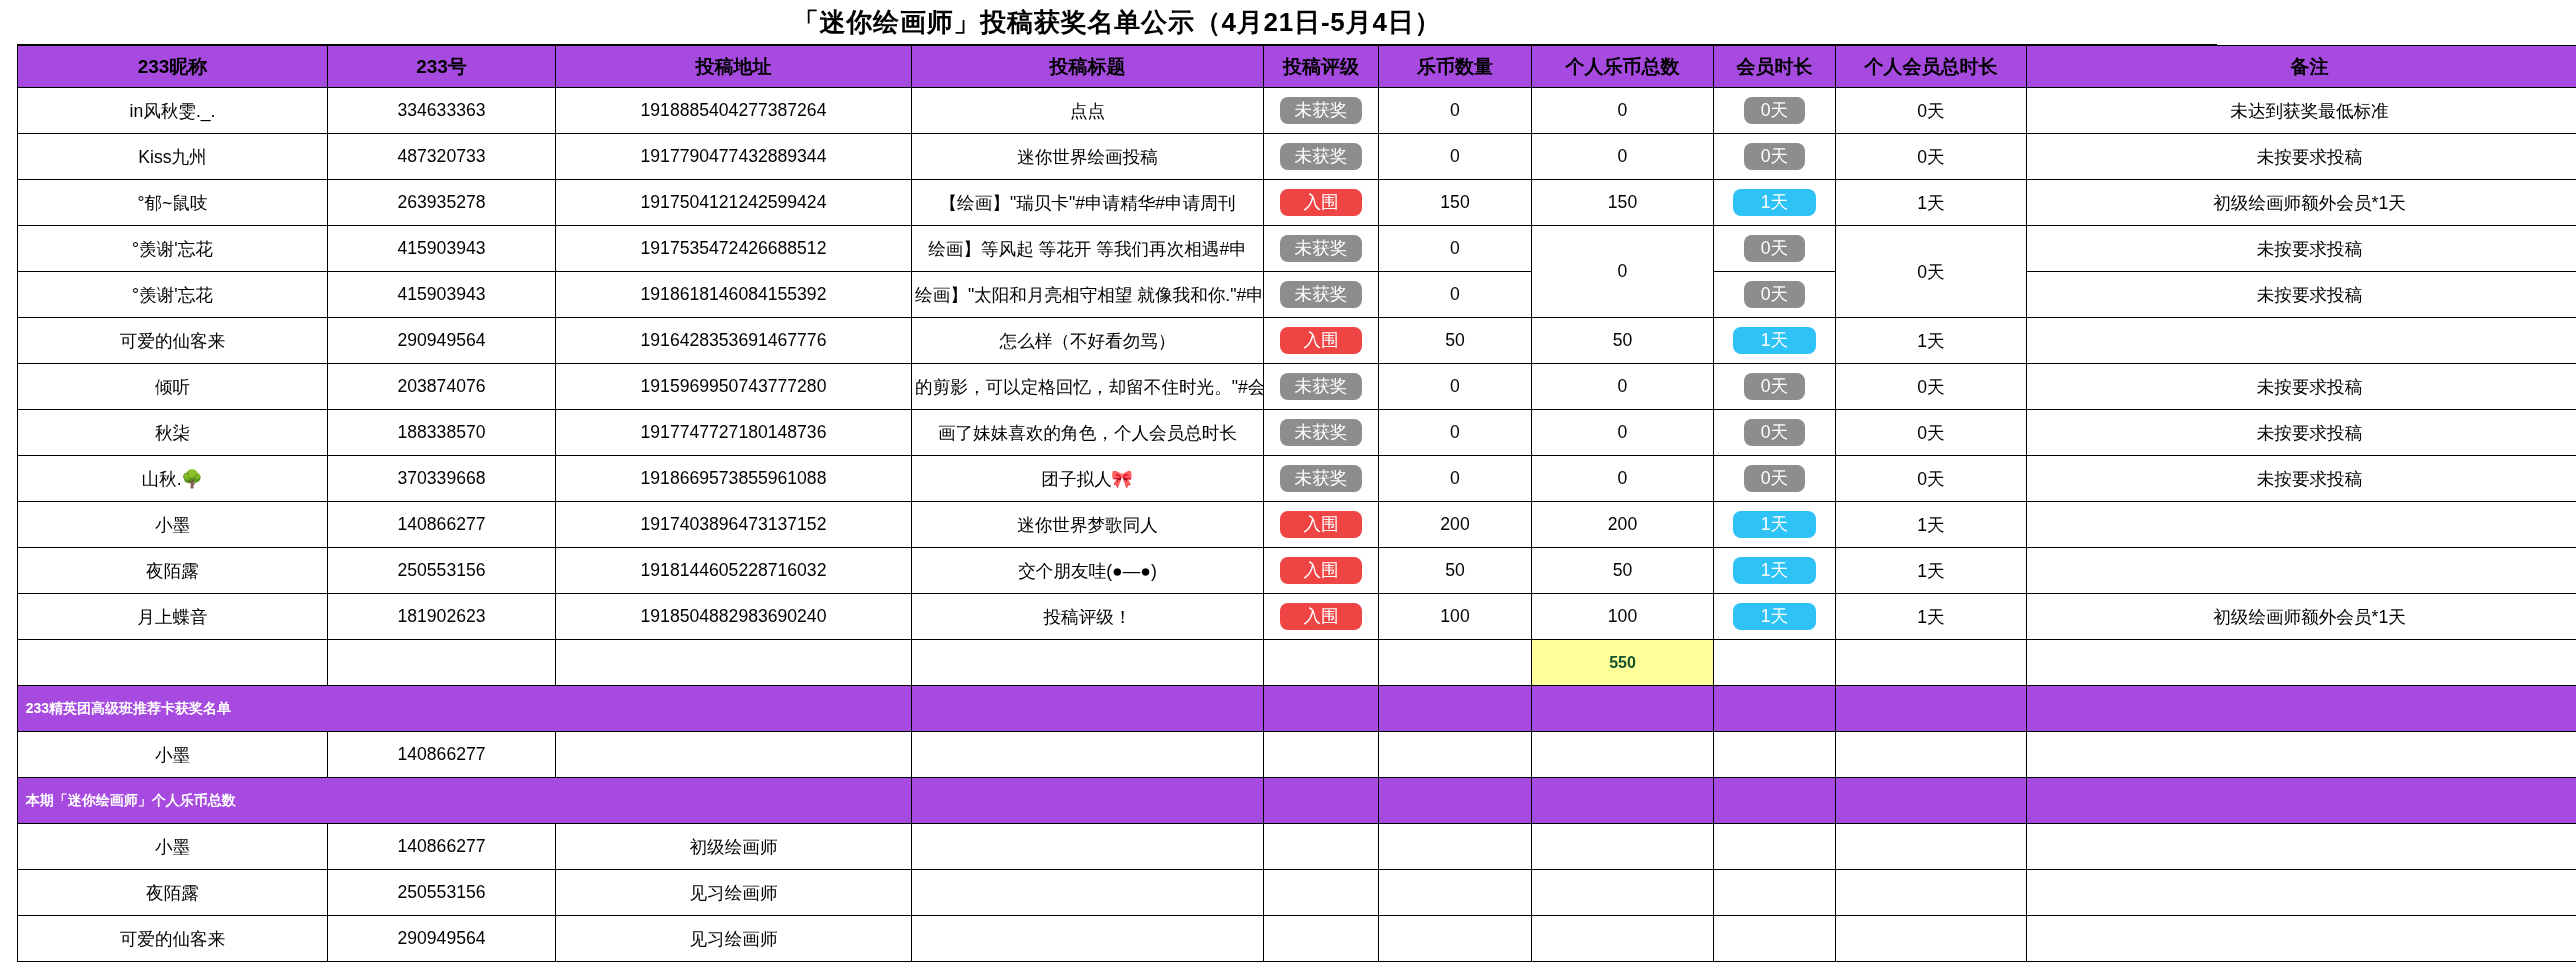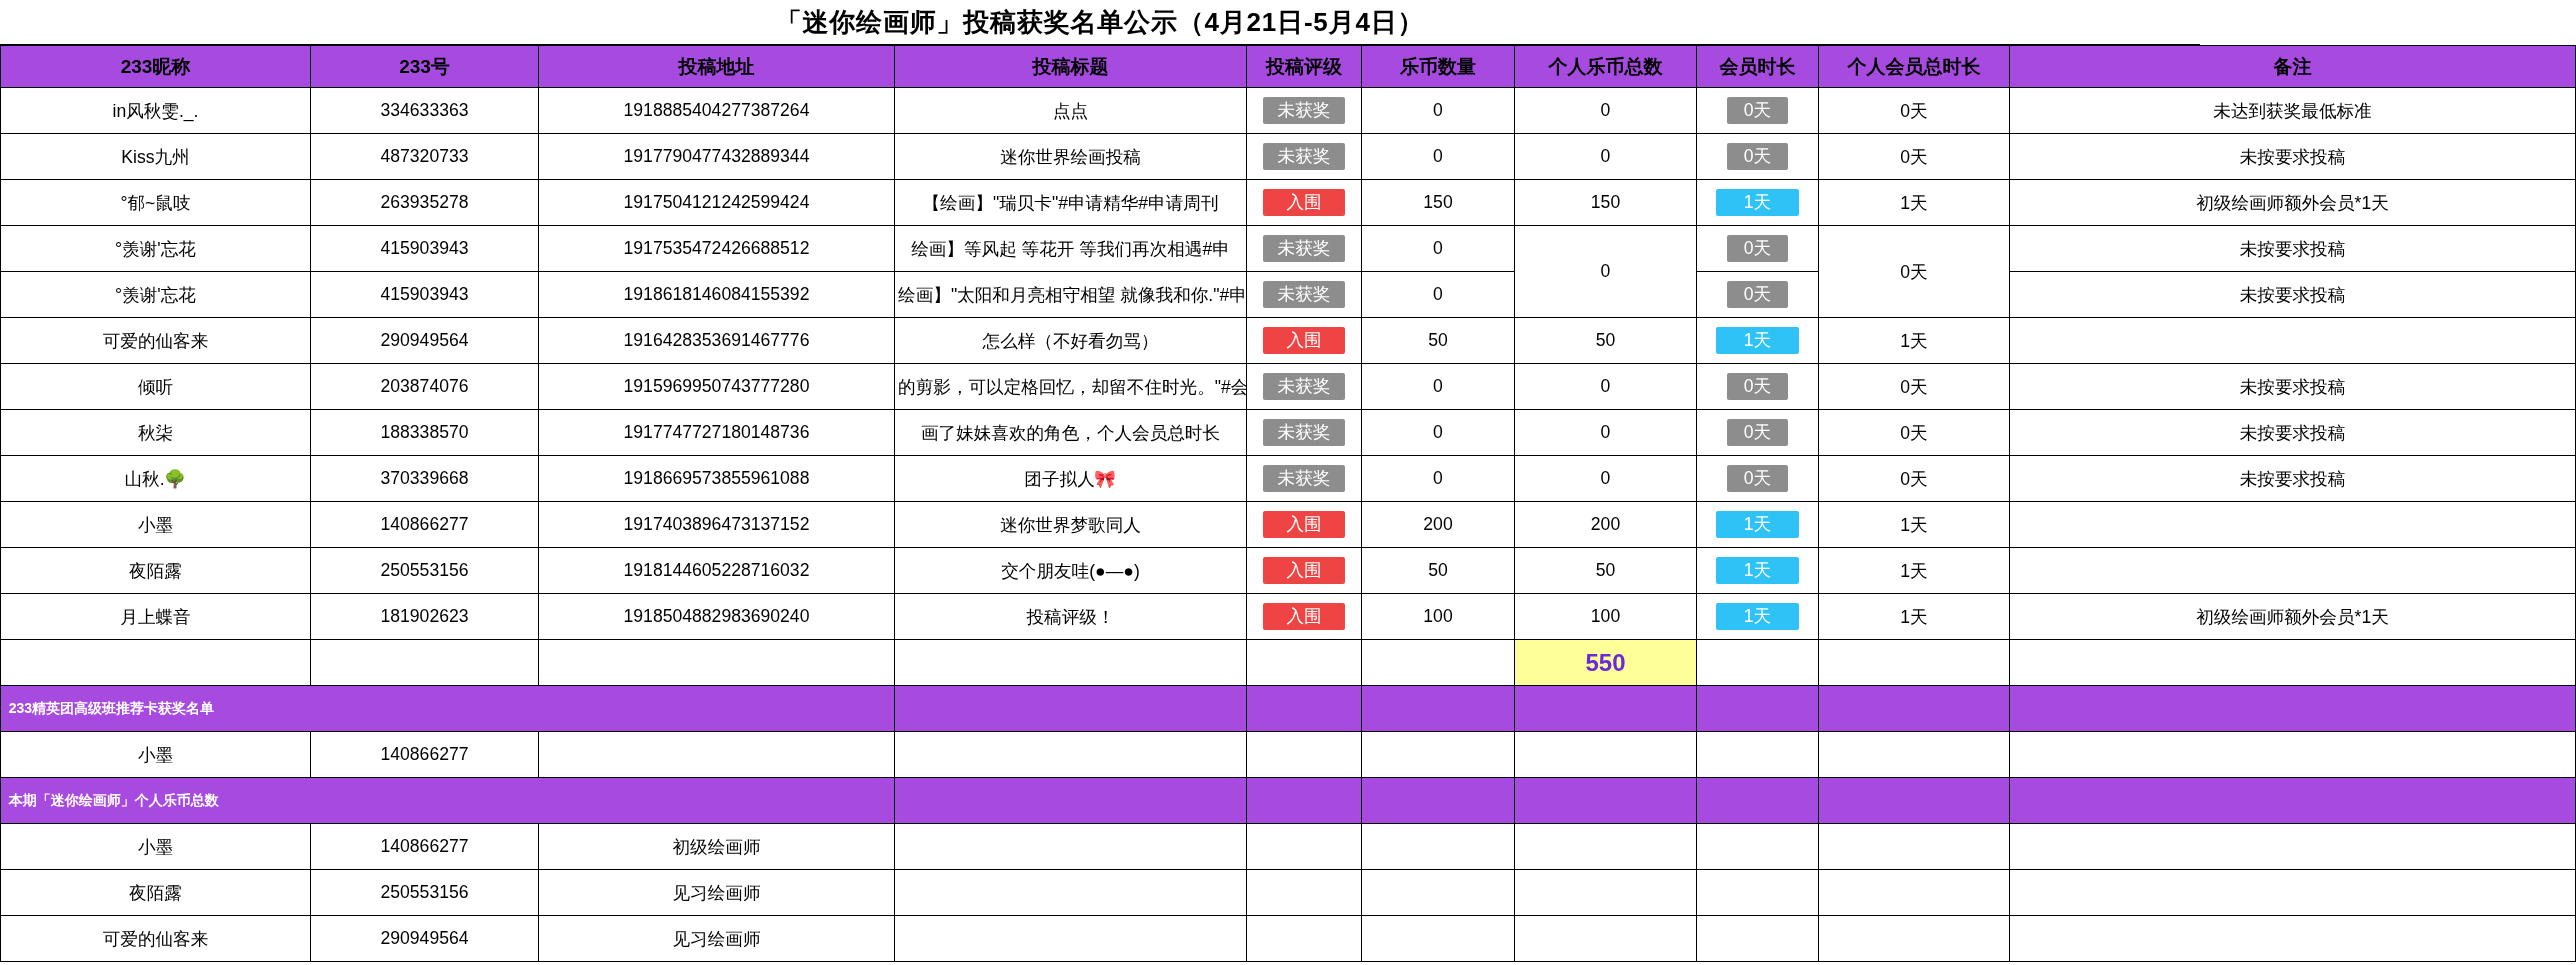--- a/index.html
+++ b/index.html
@@ -1,21 +1,21 @@
 <!DOCTYPE html>
 <html style="font-size:12.2px"><head>
 <meta charset="utf-8">
 <style>
   html,body{margin:0;padding:0;background:#ffffff;}
   body{
     font-family:"Liberation Sans","DejaVu Sans",sans-serif;
     width:2576px;
     -webkit-font-smoothing:antialiased;
   }
-  .sheet{width:2200px;}
+  .sheet{width:2200px;padding-left:17px;}
   .title-row{
     height:44px;
     display:flex;
     align-items:center;
     justify-content:center;
     border-bottom:1.5px solid #000;
     background:#fff;
   }
   .title-row .title{
     font-size:26px;
@@ -54,34 +54,34 @@
   .c5{width:153px;}
   .c6{width:182px;}
   .c7{width:122px;}
   .c8{width:191px;}
   .c9{width:566px;}
 
   .badge{
     display:inline-block;
     min-width:67px;
     padding:3.8px 7.7px;
-    border-radius:2px;
+    border-radius:8px;
     font-size:17.6px;
     color:#fff;
     line-height:1.15;
   }
   .badge.gray{background:#8d8d8d;}
   .badge.green{background:#ef4444;}
   .badge.blue{background:#2ec2f7;}
   .badge.daygray{background:#8d8d8d;min-width:46px;}
   .total-cell{
     background:#ffff99;
-    color:#6d28d9;
+    color:#14532d;
     font-weight:bold;
-    font-size:24px;
+    font-size:16px;
   }
   .purple-band td{
     background:#a64ae0;
     color:#ffffff;
     font-weight:bold;
     font-size:14px;
     text-align:left;
     padding-left:7.7px;
   }
   .purple-band td.empty{background:#a64ae0;}

